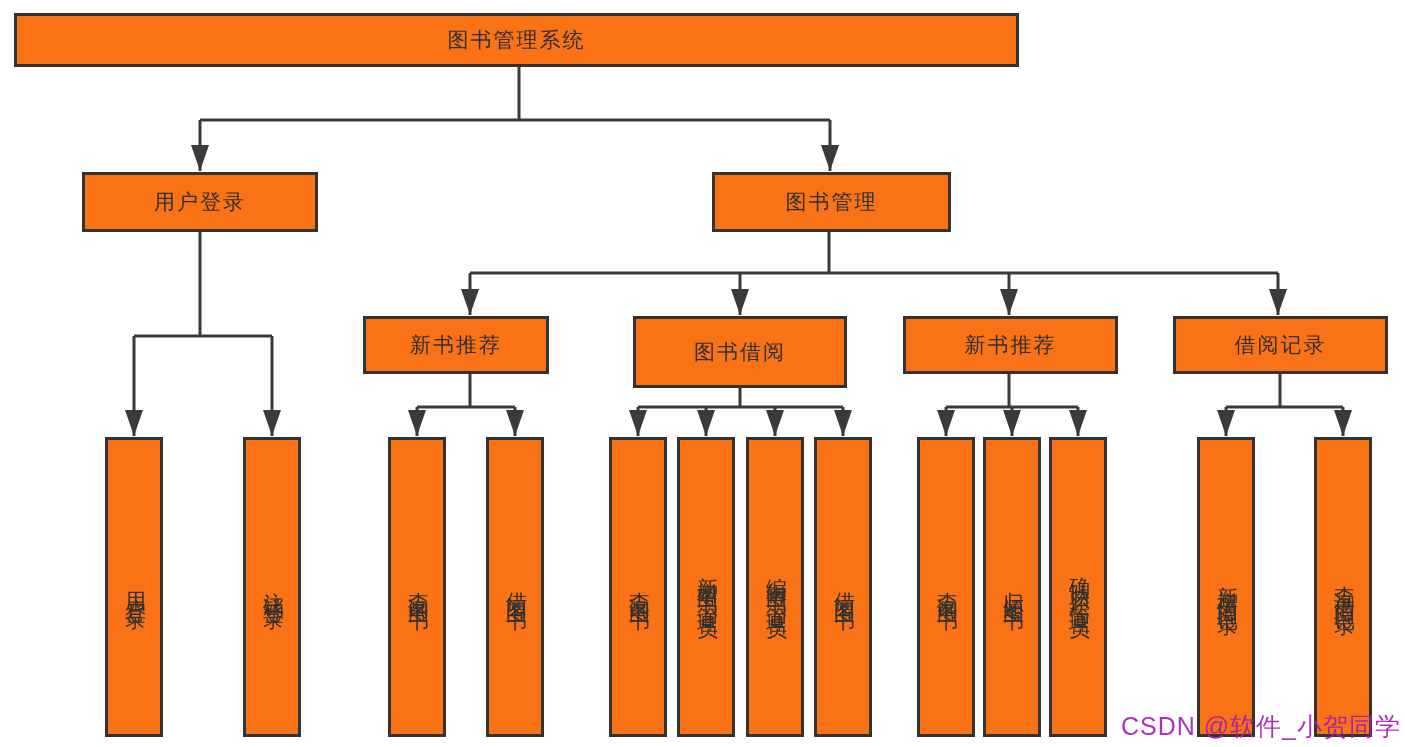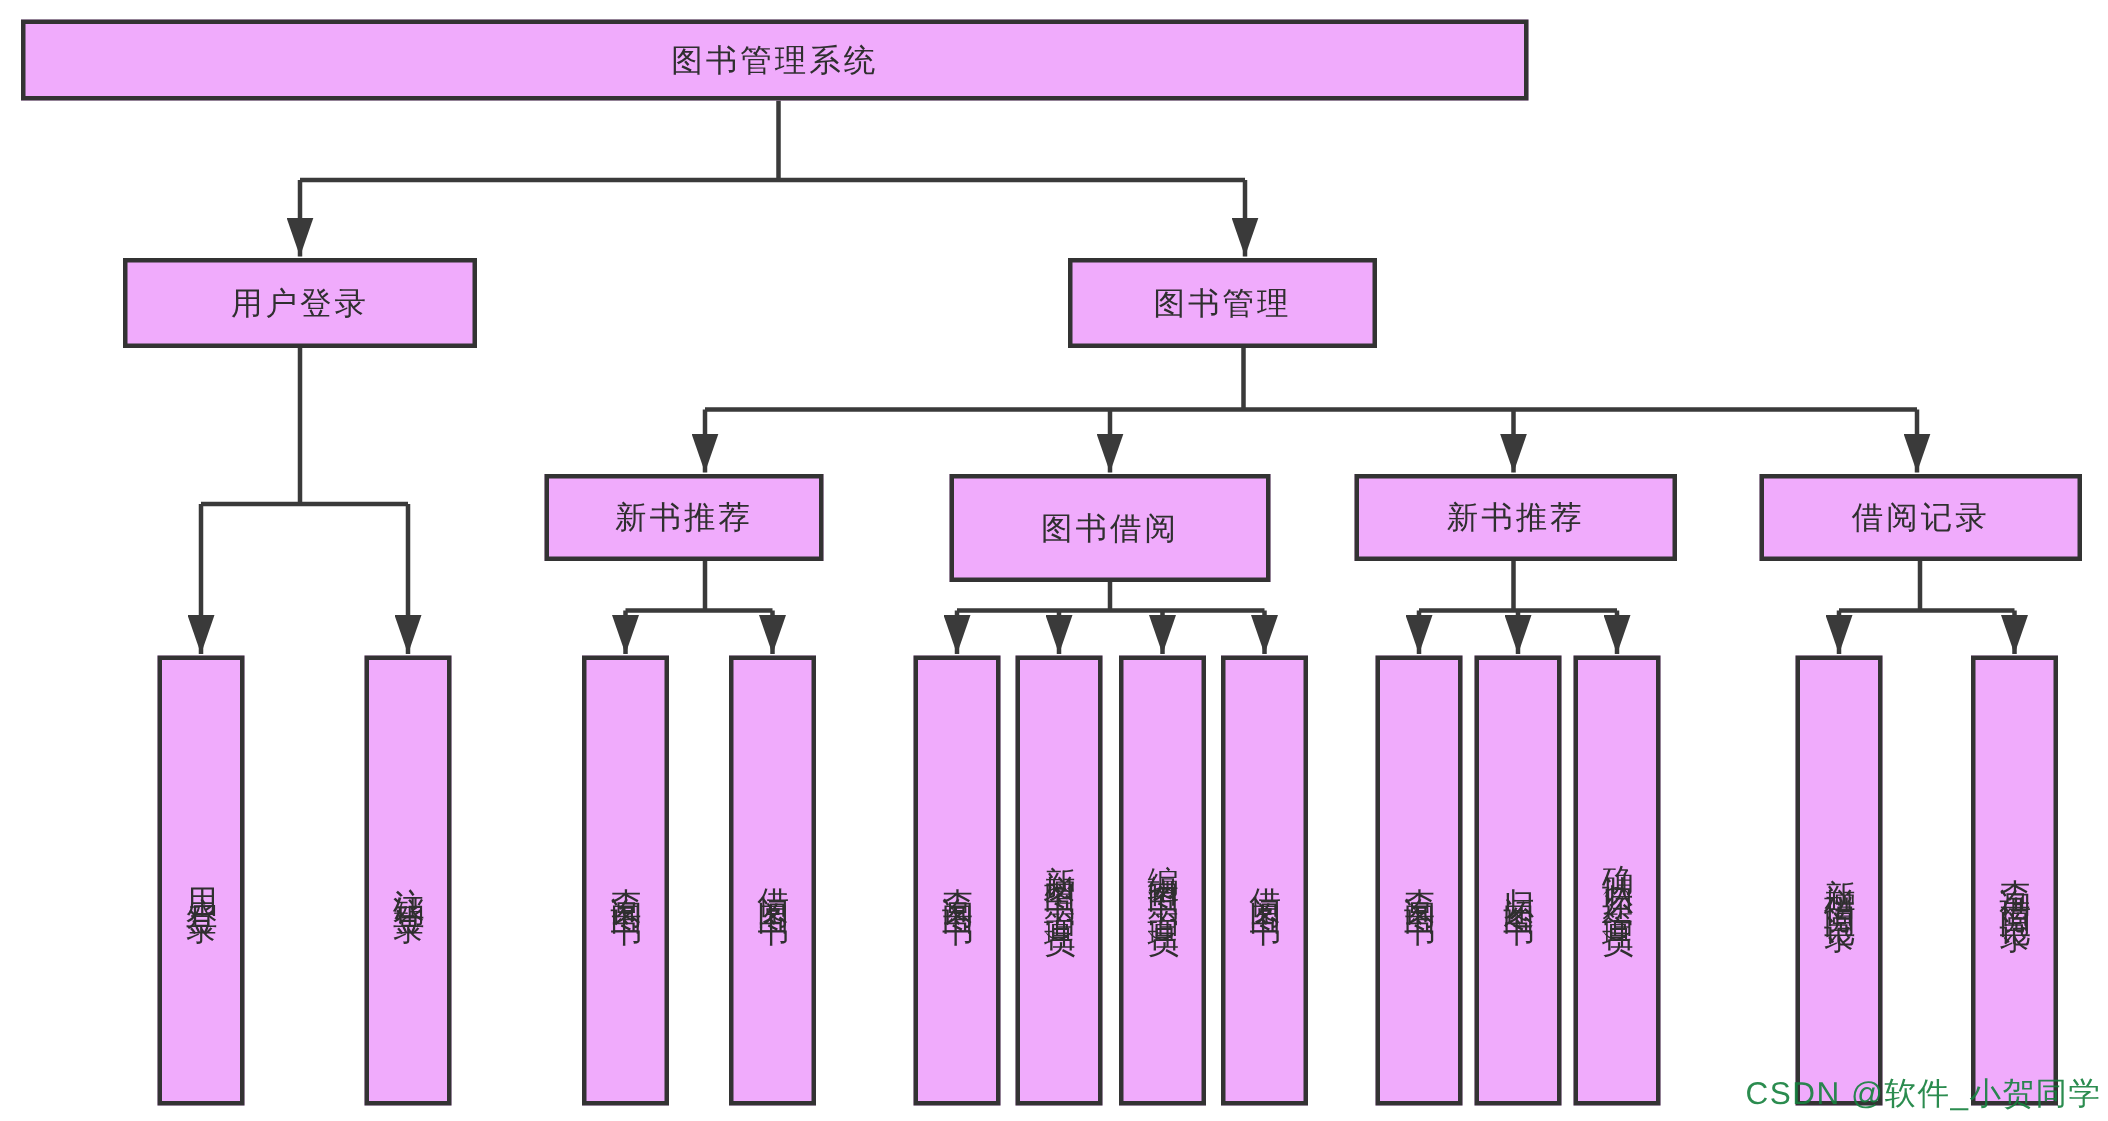--- a/index.html
+++ b/index.html
@@ -2,35 +2,35 @@
 <html><head>
 <meta charset="utf-8">
 <style>
   html,body { margin:0; padding:0; background:#ffffff; }
   #stage {
     position:relative; width:1405px; height:747px; background:#ffffff;
     font-family:"Liberation Sans", sans-serif; overflow:hidden;
   }
   #connectors { position:absolute; left:0; top:0; z-index:1; pointer-events:none; }
   .box {
-    position:absolute; background:#f0abfc; border:3px solid #333333;
-    box-sizing:border-box; color:#2f2f2f; z-index:2;
+    position:absolute; background:#f97316; border:3px solid #333333;
+    box-sizing:border-box; color:#2f2f2f; z-index:2;font-family:Liberation Mono, monospace;
   }
   .hbox {
     display:flex; align-items:center; justify-content:center;
     font-size:21px; letter-spacing:2px; white-space:nowrap;
   }
   .vbox {
     display:flex; align-items:center; justify-content:center;
     writing-mode:vertical-rl; text-orientation:mixed;
     font-size:21px; letter-spacing:6px; line-height:1.1;
   }
   .watermark {
     position:absolute; right:4px; bottom:4px; z-index:5;
-    font-size:21px; color:#15803d; letter-spacing:1px; opacity:0.9;
+    font-size:25px; color:#a21caf; letter-spacing:1px; opacity:0.9;
     white-space:nowrap;
   }
 </style>
 </head>
 <body>
 
 <div id="stage">
 
   <svg id="connectors" width="1405" height="747" viewBox="0 0 1405 747">
     <defs>
@@ -71,21 +71,21 @@
 
       <path d="M1280 374 V407 M1226 407 H1343"></path>
       <line x1="1226" y1="407" x2="1226" y2="436" marker-end="url(#arrowhead)"></line>
       <line x1="1343" y1="407" x2="1343" y2="436" marker-end="url(#arrowhead)"></line>
     </g>
   </svg>
 
   <div class="box hbox" style="left:14px;top:13px;width:1005px;height:54px">图书管理系统</div>
 
   <div class="box hbox" style="left:82px;top:172px;width:236px;height:60px">用户登录</div>
-  <div class="box hbox" style="left:712px;top:172px;width:206px;height:60px">图书管理</div>
+  <div class="box hbox" style="left:712px;top:172px;width:239px;height:60px">图书管理</div>
 
   <div class="box hbox" style="left:363px;top:316px;width:186px;height:58px">新书推荐</div>
   <div class="box hbox" style="left:633px;top:316px;width:214px;height:72px">图书借阅</div>
   <div class="box hbox" style="left:903px;top:316px;width:215px;height:58px">新书推荐</div>
   <div class="box hbox" style="left:1173px;top:316px;width:215px;height:58px">借阅记录</div>
 
   <div class="box vbox" style="left:105px;top:437px;width:58px;height:300px">用户登录</div>
   <div class="box vbox" style="left:243px;top:437px;width:58px;height:300px">注销登录</div>
 
   <div class="box vbox" style="left:388px;top:437px;width:58px;height:300px">查询图书</div>

